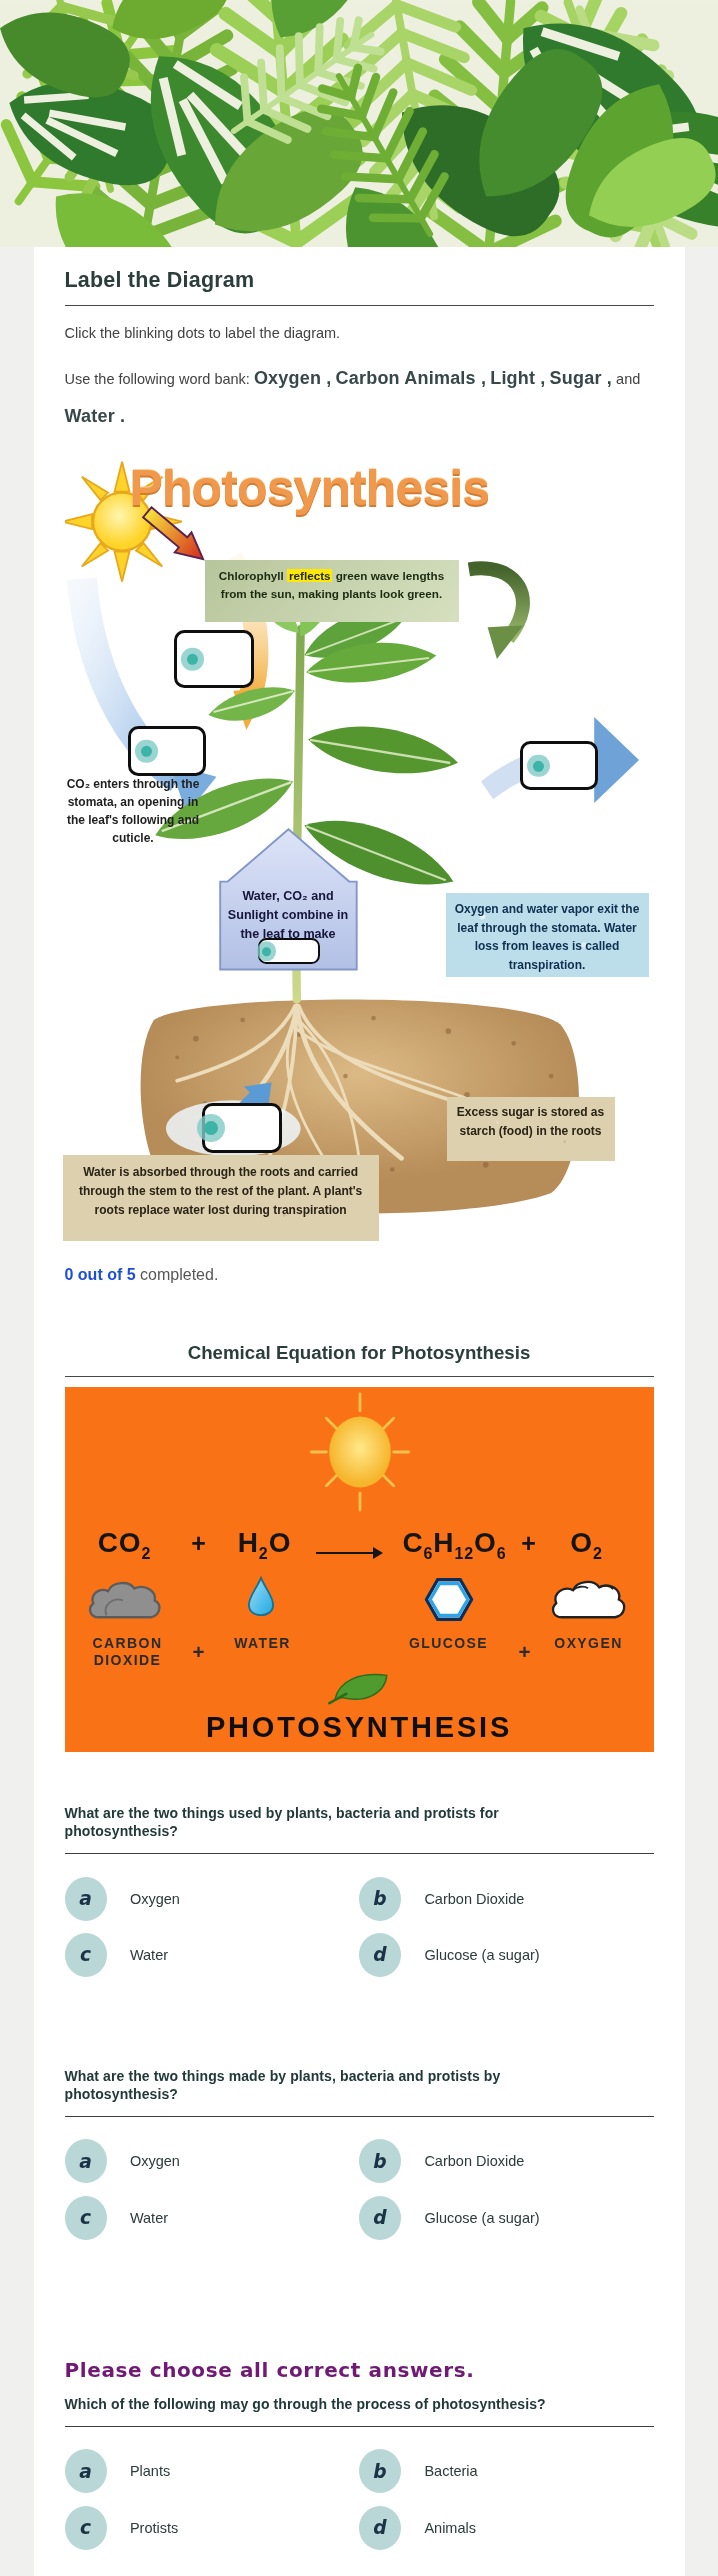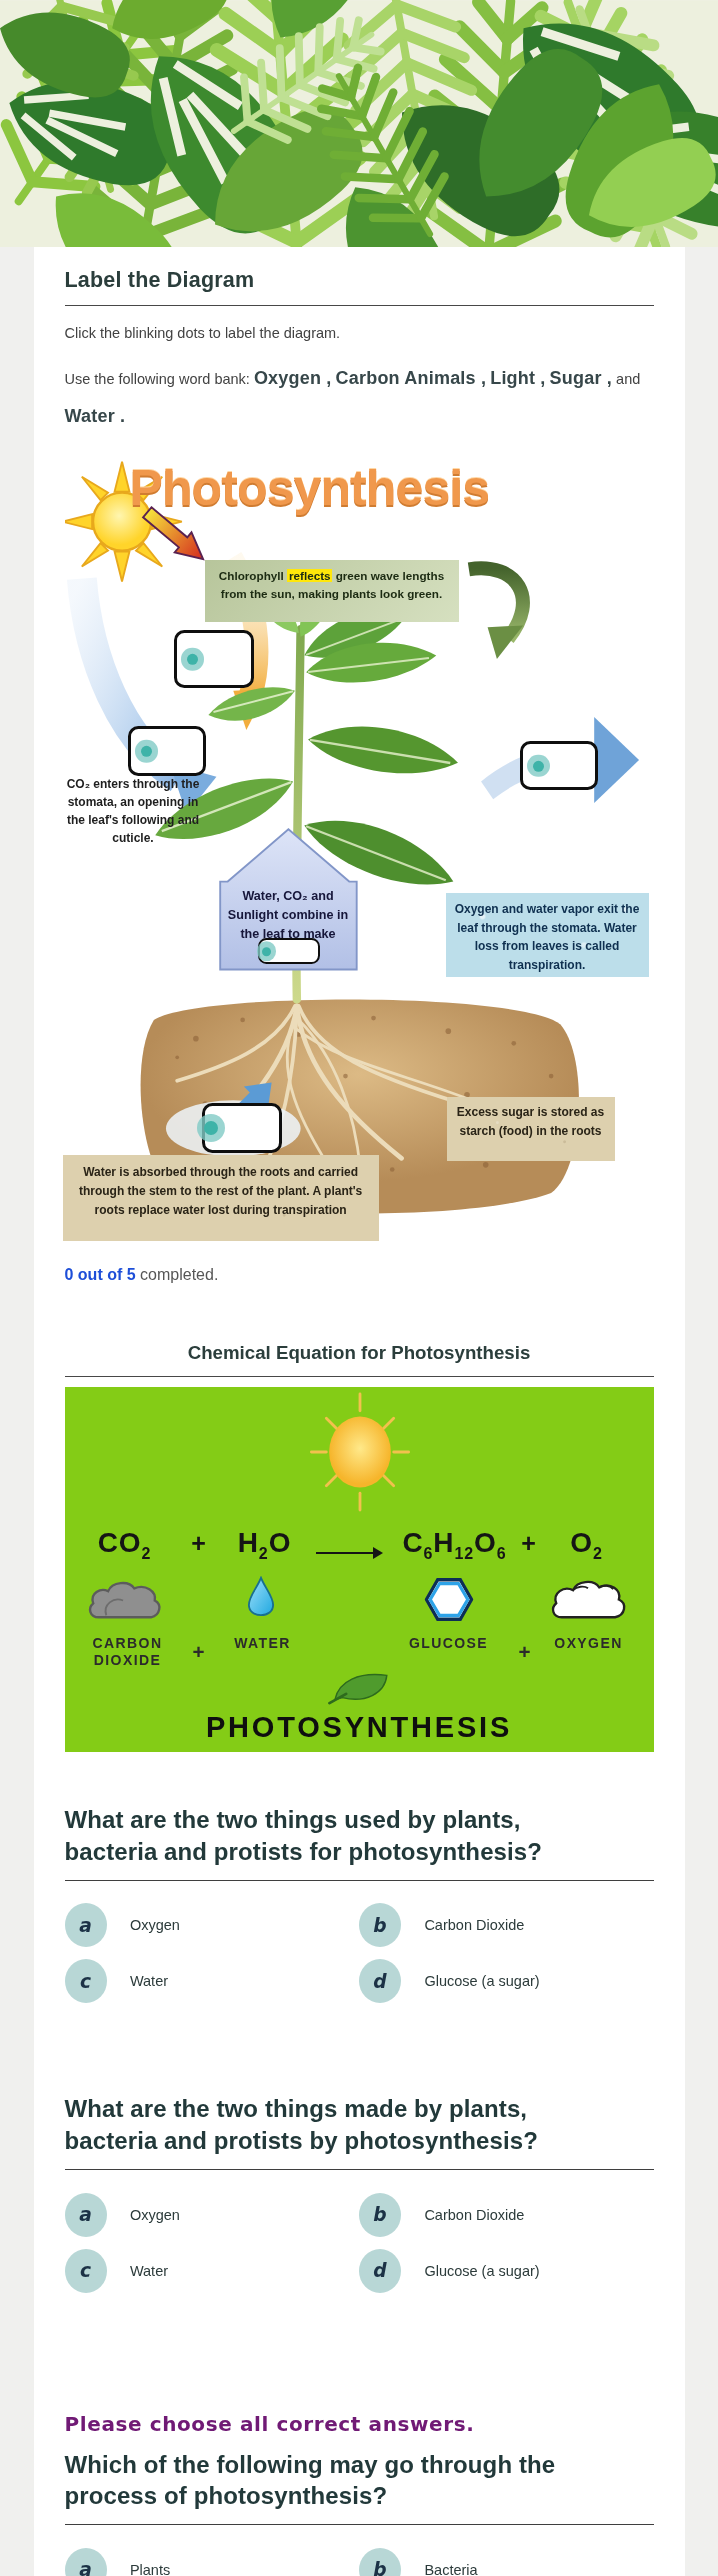--- a/index.html
+++ b/index.html
@@ -78,38 +78,38 @@
   .lb-4 .dot::after { width: 14px; height: 14px; }
   .lb-small .dot { width: 19.6px; height: 19.6px; left: -2.8px; }
   .lb-small .dot::after { width: 9.4px; height: 9.4px; }
   @keyframes blink { 0%,100% { opacity: 1; } 50% { opacity: .25; } }
 
   .progress { margin-top: 17px; font-size: 16px; color: #565656; }
   .progress b { color: #1d4ed8; }
 
   
   h2.section-title { margin-top: 58px; text-align: center; font-size: 18.7px; font-weight: 700; color: #2b3e3c; }
-  .equation-fig { position: relative; width: 589px; height: 365px; margin-top: 9.4px; background: #84cc16; }
+  .equation-fig { position: relative; width: 589px; height: 365px; margin-top: 9.4px; background: #f97316; }
   .eq-abs { position: absolute; transform: translateX(-50%); white-space: nowrap; }
   .formula { top: 140px; font-size: 28px; font-weight: 700; color: #151515; letter-spacing: 0.9px; font-family: "Liberation Sans", sans-serif; }
   .formula sub { font-size: 16px; }
   .plus-f { top: 142px; font-size: 25px; font-weight: 700; color: #151515; }
   .eq-arrow { position: absolute; left: 251px; top: 165px; width: 65px; height: 2.3px; background: #151515; }
   .eq-arrow::after {
     content:""; position: absolute; right: -2.8px; top: -5.1px;
     border-left: 10.3px solid #151515; border-top: 6.5px solid transparent; border-bottom: 6.5px solid transparent;
   }
   .eq-label { top: 248px; font-size: 14px; font-weight: 700; letter-spacing: 1.4px; color: #2b2b2b; text-align: center; }
   .eq-label.wrap { white-space: normal; width: 103px; line-height: 1.25; }
   .plus-l { top: 253px; font-size: 20.6px; font-weight: 700; color: #2b2b2b; }
   .fig-caption { position: absolute; top: 324px; width: 100%; text-align: center; font-size: 29px; font-weight: 700; letter-spacing: 2.8px; color: #0f0f0f; }
   .eq-icon { position: absolute; transform: translateX(-50%); }
 
   
-  .q h3 { font-size: 24px; font-weight: 700; color: #22393a; line-height: 1.33; max-width: 535px; letter-spacing: 0.1px; }
+  .q h3 { font-size: 14px; font-weight: 700; color: #22393a; line-height: 1.33; max-width: 535px; letter-spacing: 0.1px; }
   .q hr.rule { border-top-color: #3f3f3f; }
   .q-used { margin-top: 52px; }
   .q-made { margin-top: 88px; }
   .q-which { margin-top: 13px; }
   .opts { display: grid; grid-template-columns: 1fr 1fr; row-gap: 8.4px; margin-top: 20.6px; }
   .opt { display: flex; align-items: center; gap: 23.4px; padding: 1.9px 0; cursor: pointer; }
   .badge {
     width: 42px; height: 44px; border-radius: 50%; background: #b8d7d6; flex: 0 0 auto;
     display: flex; align-items: center; justify-content: center;
     font-family: "DejaVu Sans", sans-serif; font-style: italic; font-weight: 700;

